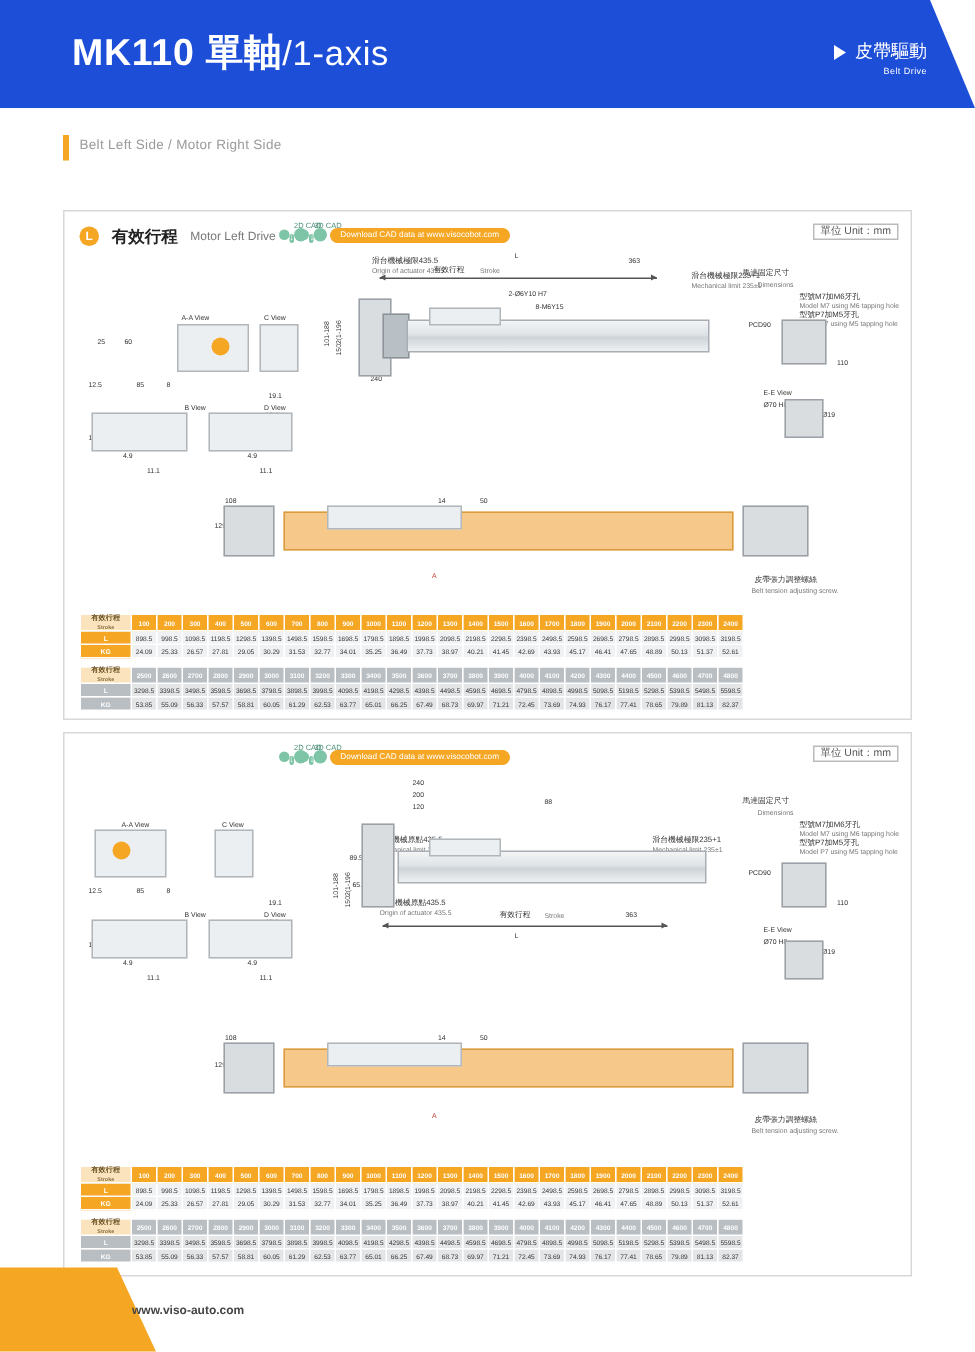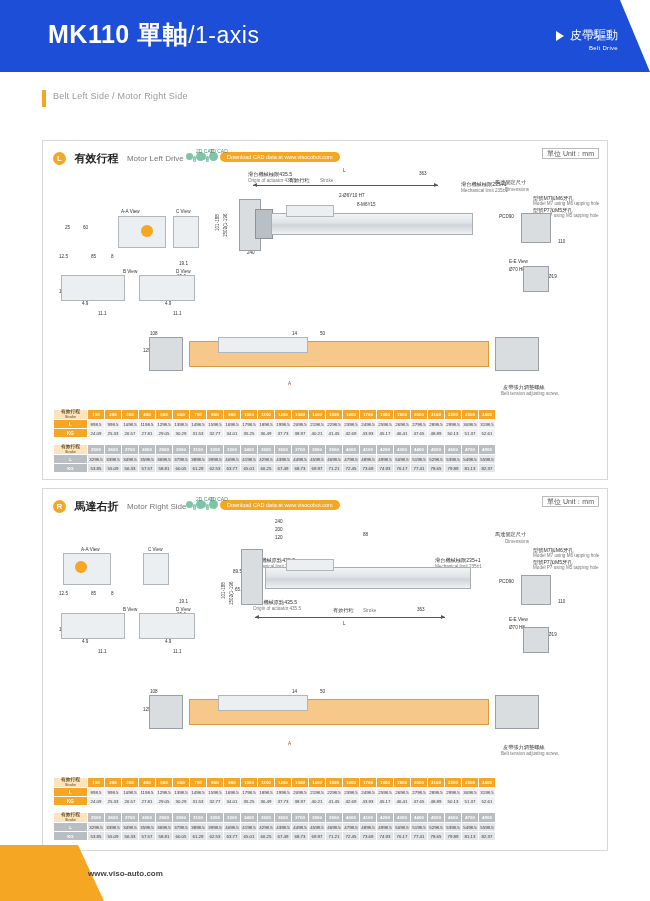--- a/index.html
+++ b/index.html
@@ -419,25 +419,20 @@
           <td class="val2">79.89</td>
           <td class="val2">81.13</td>
           <td class="val2">82.37</td>
     </tr>
   </tbody>
     </table>
 </div>
 
 <div class="panel" id="panel-right">
 
-  <div class="sec-head">
-    <span class="badge">R</span>
-    <span class="sec-cn">馬達右折</span>
-    <span class="sec-en">Motor Right Side</span>
-  </div>
 
   <div class="cadbtns">
     <span class="cadicon">
       <span class="cloud">↓</span>
       <span class="lbl">2D CAD</span>
     </span>
     <span class="cadicon">
       <span class="cloud">↓</span>
       <span class="lbl">3D CAD</span>
     </span>

